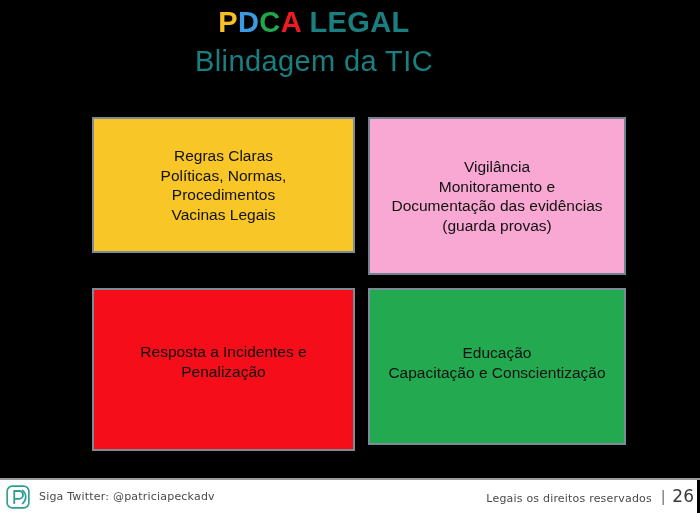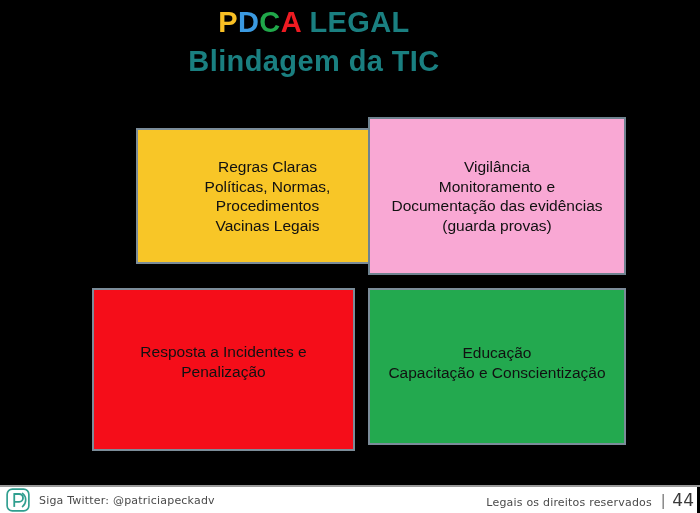--- a/index.html
+++ b/index.html
@@ -32,21 +32,21 @@
   }
   .title-line-1 {
     font-size: 29px;
     font-weight: bold;
     letter-spacing: 0.4px;
     line-height: 36px;
     white-space: nowrap;
   }
   .title-line-2 {
     font-size: 29px;
-    font-weight: bold;
+    font-weight: normal;
     letter-spacing: 0.4px;
     line-height: 36px;
     white-space: nowrap;
     margin-top: 3px;
   }
   .t-p  { color: #f9c024; }
   .t-d  { color: #3b9ae1; }
   .t-c  { color: #20a84a; }
   .t-a  { color: #ee1b22; }
   .t-rest { color: #1a7f80; }
@@ -68,24 +68,23 @@
     align-items: center;
     justify-content: center;
     text-align: center;
     color: #111111;
     font-size: 15.5px;
     line-height: 19.5px;
   }
   .quad-text { padding: 0 6px; white-space: pre-line; }
 
   .quad-tl {
-    left: 0; top: 11px;
+    left: 0; top: 0;
     width: 263px; height: 136px;
     background: #f8c627;
-    margin-left: 44px;
   }
   .quad-tr {
     left: 276px; top: 0;
     width: 258px; height: 158px;
     background: #f9a8d4;
     border-color: #6f8390;
     align-items: center;
   }
   .quad-bl {
     left: 0; top: 171px;
@@ -100,21 +99,21 @@
   
   .quad-bl .quad-text { transform: translateY(-8px); }
   .quad-br .quad-text { transform: translateY(-4px); }
 
   
   .footer {
     position: absolute;
     left: 0;
     bottom: 0;
     width: 700px;
-    height: 28px;
+    height: 35px;
     background: #ffffff;
     border-top: 2px solid #9a9a9a;
     box-sizing: border-box;
     display: flex;
     align-items: center;
   }
   .footer-left {
     display: flex;
     align-items: center;
     margin-left: 6px;
@@ -210,19 +209,19 @@
         <path d="M11 8 L11 24" stroke="#2f9e8f" stroke-width="2.4" fill="none" stroke-linecap="square"></path>
         <path d="M11 8 L17.5 8 A5.2 5.2 0 0 1 17.5 18.4 L11 18.4" fill="none" stroke="#2f9e8f" stroke-width="2.4"></path>
         <path d="M22 7.2 A11.2 11.2 0 0 1 22 24.8" fill="none" stroke="#2f9e8f" stroke-width="2.2" stroke-linecap="round"></path>
       </svg>
       <span class="footer-handle">Siga Twitter: @patriciapeckadv</span>
     </div>
 
     <div class="footer-right">
       <span class="footer-rights">Legais os direitos reservados</span>
       <span class="footer-sep">|</span>
-      <span class="footer-page">44</span>
+      <span class="footer-page">26</span>
     </div>
 
     <div class="footer-edge"></div>
   </div>
 
 </div>
 
 </body></html>

